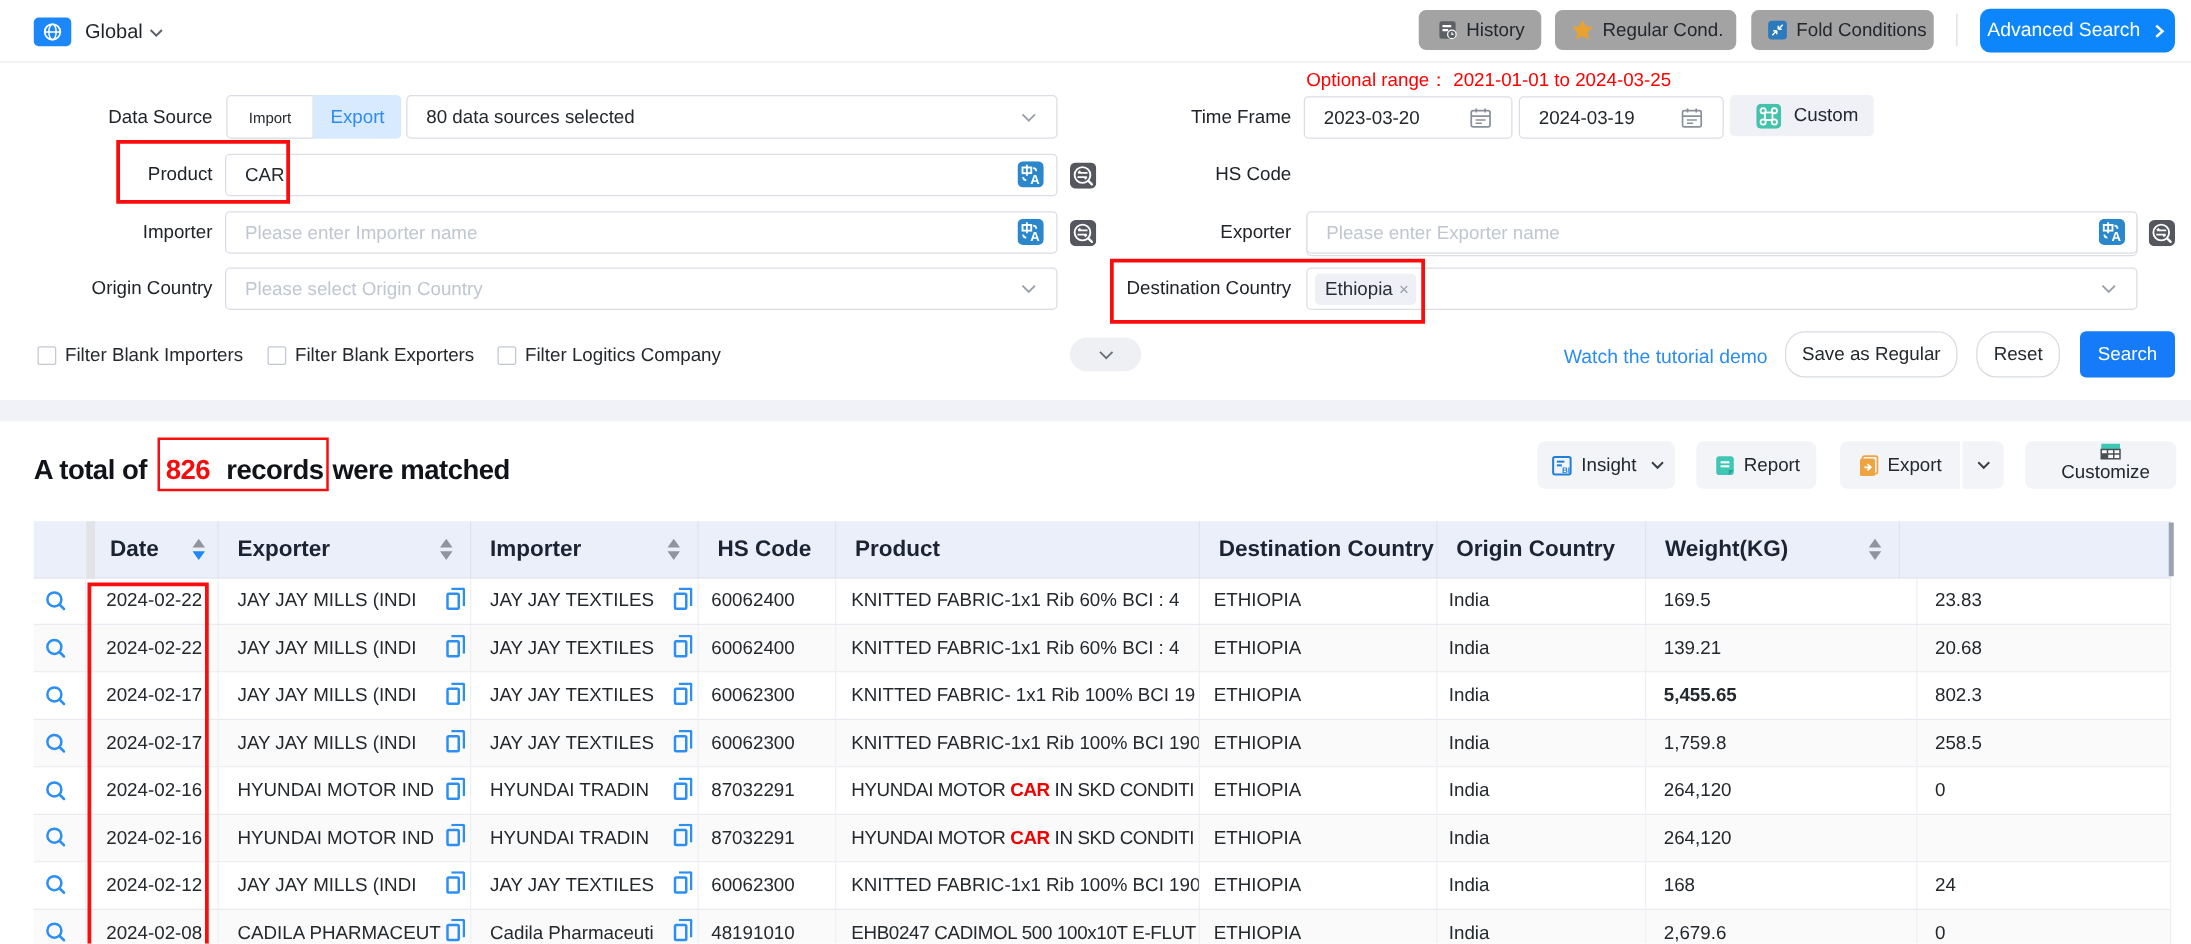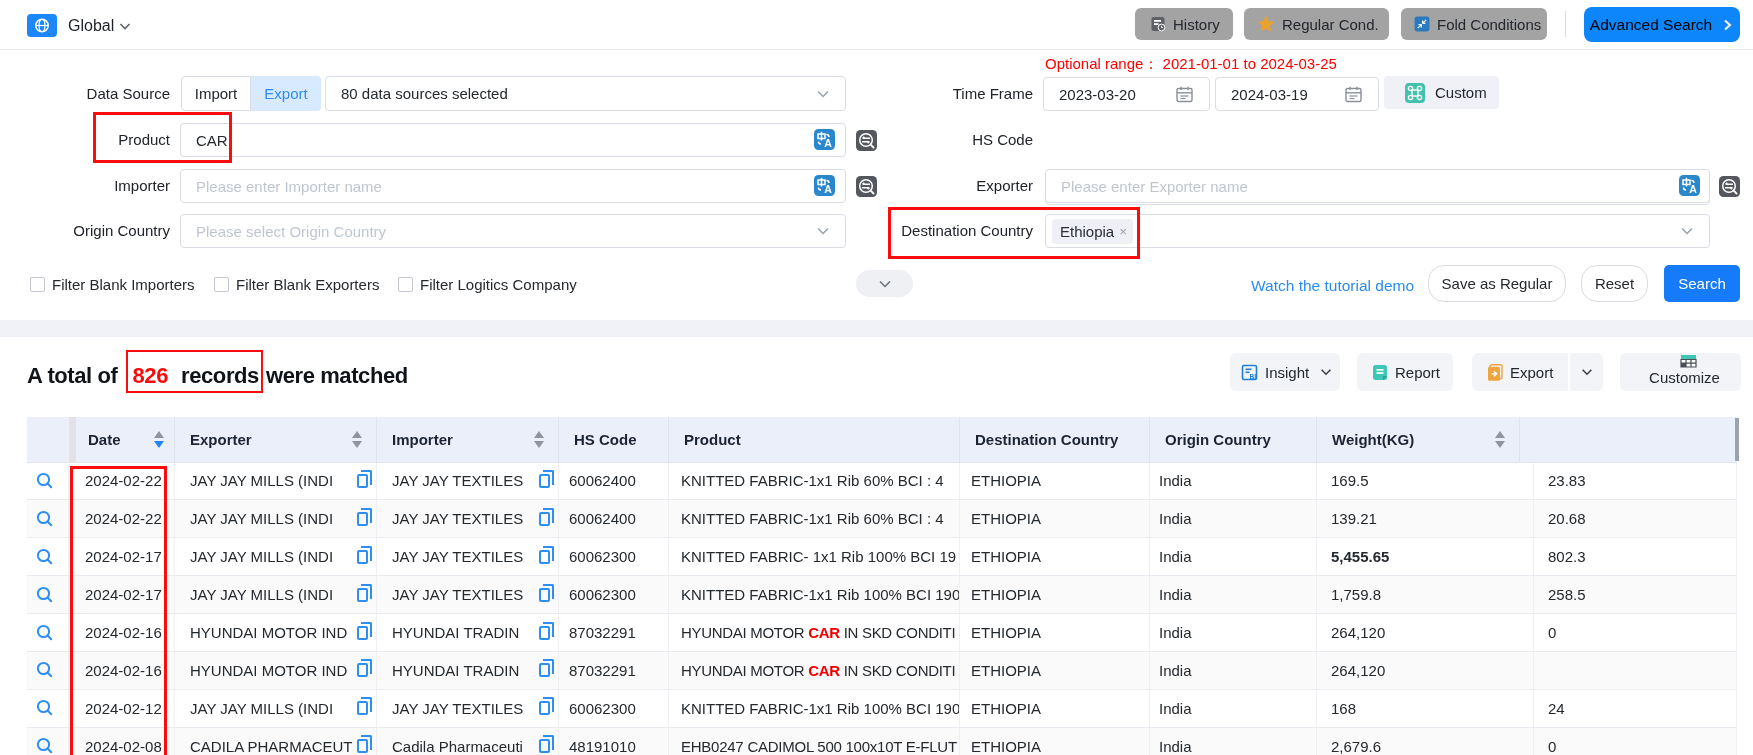--- a/index.html
+++ b/index.html
@@ -17,21 +17,21 @@
   .ph { color:#c0c6d0; }
   .redbox { position:absolute; border:3px solid #fb0d0d; background:transparent; z-index:50; }
   .whitebtn { position:absolute; background:#fff; border:1px solid #d8dbe2; border-radius:16px; font-size:15px; color:#24292e; display:flex; align-items:center; justify-content:center; white-space:nowrap; }
 
   
   .rbtn { position:absolute; top:353px; height:38px; background:#f2f4f8; border-radius:6px; display:flex; align-items:center; font-size:15px; color:#23272e; white-space:nowrap; }
 
   
   #tbl { position:absolute; left:27px; top:417px; width:1710px; }
   .hrow { display:flex; background:#eaeffa; height:45.5px; border-bottom:1px solid #dfe4ee; }
-  .hrow .c { font-weight:bold; font-size:15px; color:#1c2433; display:flex; align-items:center; padding-left:15px; border-right:1px solid #dee3ee; height:45.5px; }
+  .hrow .c { font-weight:bold; font-size:18px; color:#1c2433; display:flex; align-items:center; padding-left:15px; border-right:1px solid #dee3ee; height:45.5px; }
   .trow { display:flex; height:37.9px; border-bottom:1px solid #e9ebf0; background:#fff; }
   .trow.alt { background:#fafafa; }
   .trow .c { font-size:15px; color:#24292e; display:flex; align-items:center; padding-left:15px; border-right:1px solid #eef0f4; height:100%; white-space:nowrap; overflow:hidden; }
   .c.c0 { width:42px; padding-left:0; padding-right:6px; justify-content:center; border-right:1px solid #eef0f4 !important; }
   .c.cg { width:7px; padding-left:0; border-right:none !important; }
   .c.c1 { width:99px; }
   .c.c2 { width:202px; }
   .c.c3 { width:182px; }
   .c.c4 { width:110px; }
   .c.c5 { width:291px; }
@@ -85,28 +85,28 @@
   <div class="topbtn" style="left:1401px; width:146px;">
     <svg style="margin-left:13px;" width="16" height="16" viewBox="0 0 16 16">
       <rect x="0.5" y="0.5" width="15" height="15" rx="3" fill="#2a7abd"></rect>
       <path d="M12.2 3.8 L8.6 7.4 M8.6 7.4 L8.6 4.6 M8.6 7.4 L11.4 7.4" stroke="#fff" stroke-width="1.2" fill="none"></path>
       <path d="M3.8 12.2 L7.4 8.6 M7.4 8.6 L7.4 11.4 M7.4 8.6 L4.6 8.6" stroke="#fff" stroke-width="1.2" fill="none"></path>
     </svg>
     <span style="margin-left:7px;">Fold Conditions</span>
   </div>
   <div class="abs" style="left:1565px; top:11px; width:1px; height:26px; background:#d9dce1;"></div>
   <div class="abs" style="left:1584px; top:7px; width:156px; height:35px; background:#0d86fc; border-radius:8px; display:flex; align-items:center; justify-content:center;">
-    <span style="color:#000000; font-size:15.5px; white-space:nowrap;">Advanced Search</span>
+    <span style="color:#ffffff; font-size:15.5px; white-space:nowrap;">Advanced Search</span>
     <svg style="margin-left:8px;" width="14" height="14" viewBox="0 0 14 14">
         <path d="M5 2.5 L10 7 L5 11.5" fill="none" stroke="#fff" stroke-width="2"></path>
       </svg>
   </div>
 
   <div class="lbl" style="left:0px; top:77px; width:170px;">Data Source</div>
-  <div class="abs" style="left:181px; top:76px; width:70px; height:35px; background:#fff; border:1px solid #d9dce4; border-radius:4px 0 0 4px; display:flex; align-items:center; justify-content:center; font-size:15px; color:#24292e;">Import</div>
+  <div class="abs" style="left:181px; top:76px; width:70px; height:35px; background:#fff; border:1px solid #d9dce4; border-radius:4px 0 0 4px; display:flex; align-items:center; justify-content:center; font-size:12px; color:#24292e;">Import</div>
   <div class="abs" style="left:251px; top:76px; width:70px; height:35px; background:#d8eaff; border-radius:0 4px 4px 0; display:flex; align-items:center; justify-content:center; font-size:15px; color:#2e8bf2;">Export</div>
   <div class="field" style="left:325px; top:76px; width:521px; height:35px;">80 data sources selected
     <svg style="position:absolute; right:14px;" width="16" height="16" viewBox="0 0 16 16">
         <path d="M3 5.5 L8 10.5 L13 5.5" fill="none" stroke="#9aa0aa" stroke-width="1.5"></path>
       </svg>
   </div>
 
   <div class="lbl" style="left:0px; top:123px; width:170px;">Product</div>
   <div class="field" style="left:180px; top:123px; width:666px; height:34px;">CAR</div>
 

